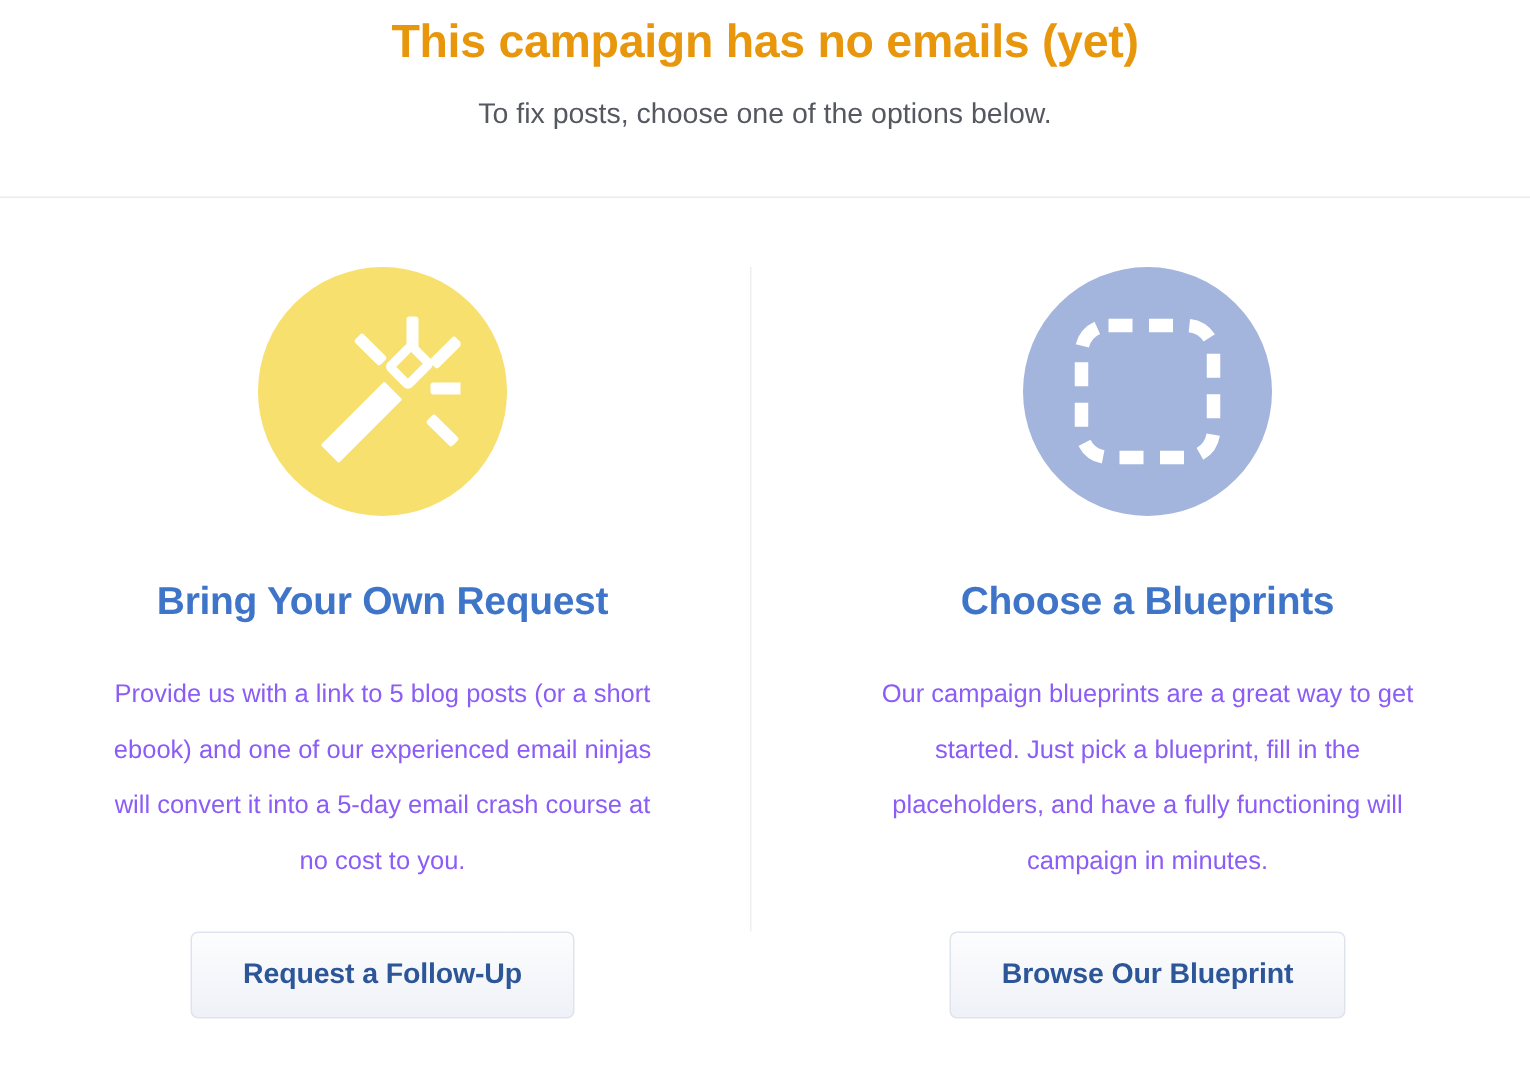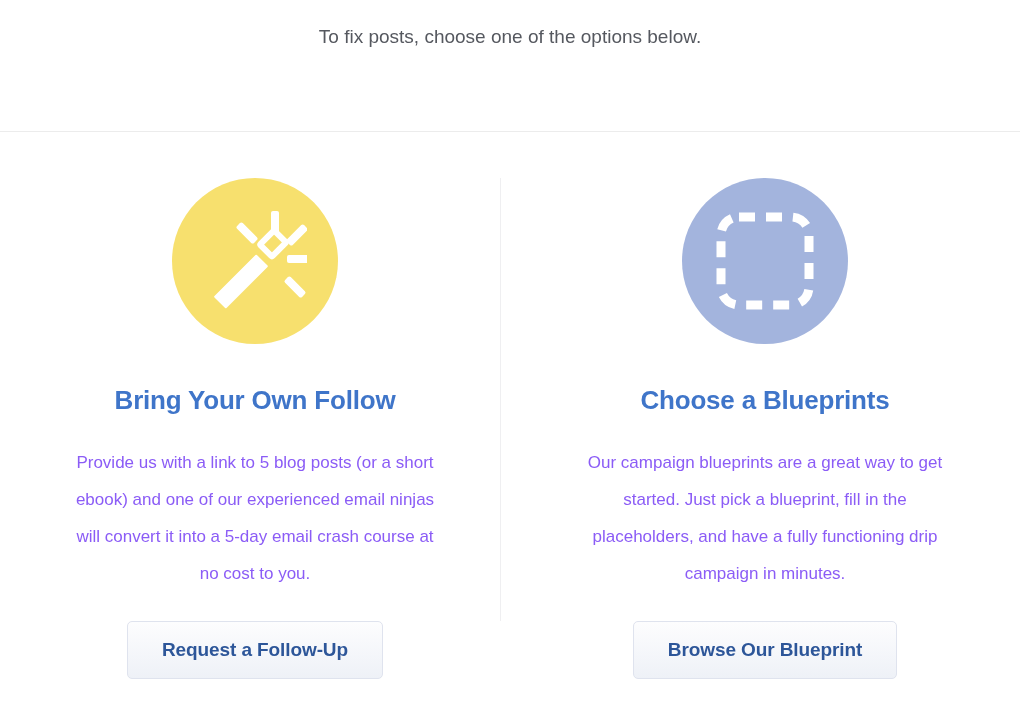--- a/index.html
+++ b/index.html
@@ -126,20 +126,21 @@
     cursor: pointer;
     letter-spacing: -0.1px;
     line-height: 22px;
     box-sizing: border-box;
   }
 </style>
 </head>
 <body>
 
 <div class="header">
+  <h1 class="header-title">This campaign has no emails (yet)</h1>
   <p class="header-subtitle">To fix posts, choose one of the options below.</p>
 </div>
 <div class="header-rule"></div>
 
 <div class="options">
 
   <div class="column">
     <div class="icon-circle wand">
       <svg width="104" height="104" viewBox="0 0 104 104" aria-hidden="true">
         <g fill="#ffffff">
@@ -149,31 +150,31 @@
           <rect x="60" y="26" width="20" height="17" rx="1" transform="rotate(-45 70 34.5)" fill="none" stroke="#ffffff" stroke-width="6"></rect>
 
           <rect x="68" y="2" width="8" height="22" rx="2"></rect>
           <rect x="84" y="46" width="22" height="8" rx="2"></rect>
           <rect x="40" y="12" width="8" height="24" rx="2" transform="rotate(-45 44 24)"></rect>
           <rect x="90" y="14" width="8" height="24" rx="2" transform="rotate(45 94 26)"></rect>
           <rect x="88" y="66" width="8" height="24" rx="2" transform="rotate(-45 92 78)"></rect>
         </g>
       </svg>
     </div>
-    <h2 class="option-heading">Bring Your Own Follow</h2>
+    <h2 class="option-heading">Bring Your Own Request</h2>
     <p class="option-body">Provide us with a link to 5 blog posts (or a short ebook) and one of our experienced email ninjas will convert it into a 5-day email crash course at no cost to you.</p>
     <button class="option-button">Request a Follow-Up</button>
   </div>
 
   <div class="column">
     <div class="icon-circle blueprint">
       <svg width="104" height="104" viewBox="0 0 104 104" aria-hidden="true">
         <rect x="8" y="8" width="88" height="88" rx="18" ry="18" fill="none" stroke="#ffffff" stroke-width="9" stroke-dasharray="16 11" stroke-linecap="butt"></rect>
       </svg>
     </div>
     <h2 class="option-heading">Choose a Blueprints</h2>
-    <p class="option-body">Our campaign blueprints are a great way to get started. Just pick a blueprint, fill in the placeholders, and have a fully functioning drip campaign in minutes.</p>
+    <p class="option-body">Our campaign blueprints are a great way to get started. Just pick a blueprint, fill in the placeholders, and have a fully functioning will campaign in minutes.</p>
     <button class="option-button">Browse Our Blueprint</button>
   </div>
 
 </div>
 
 <div class="col-divider"></div>
 
 </body></html>

